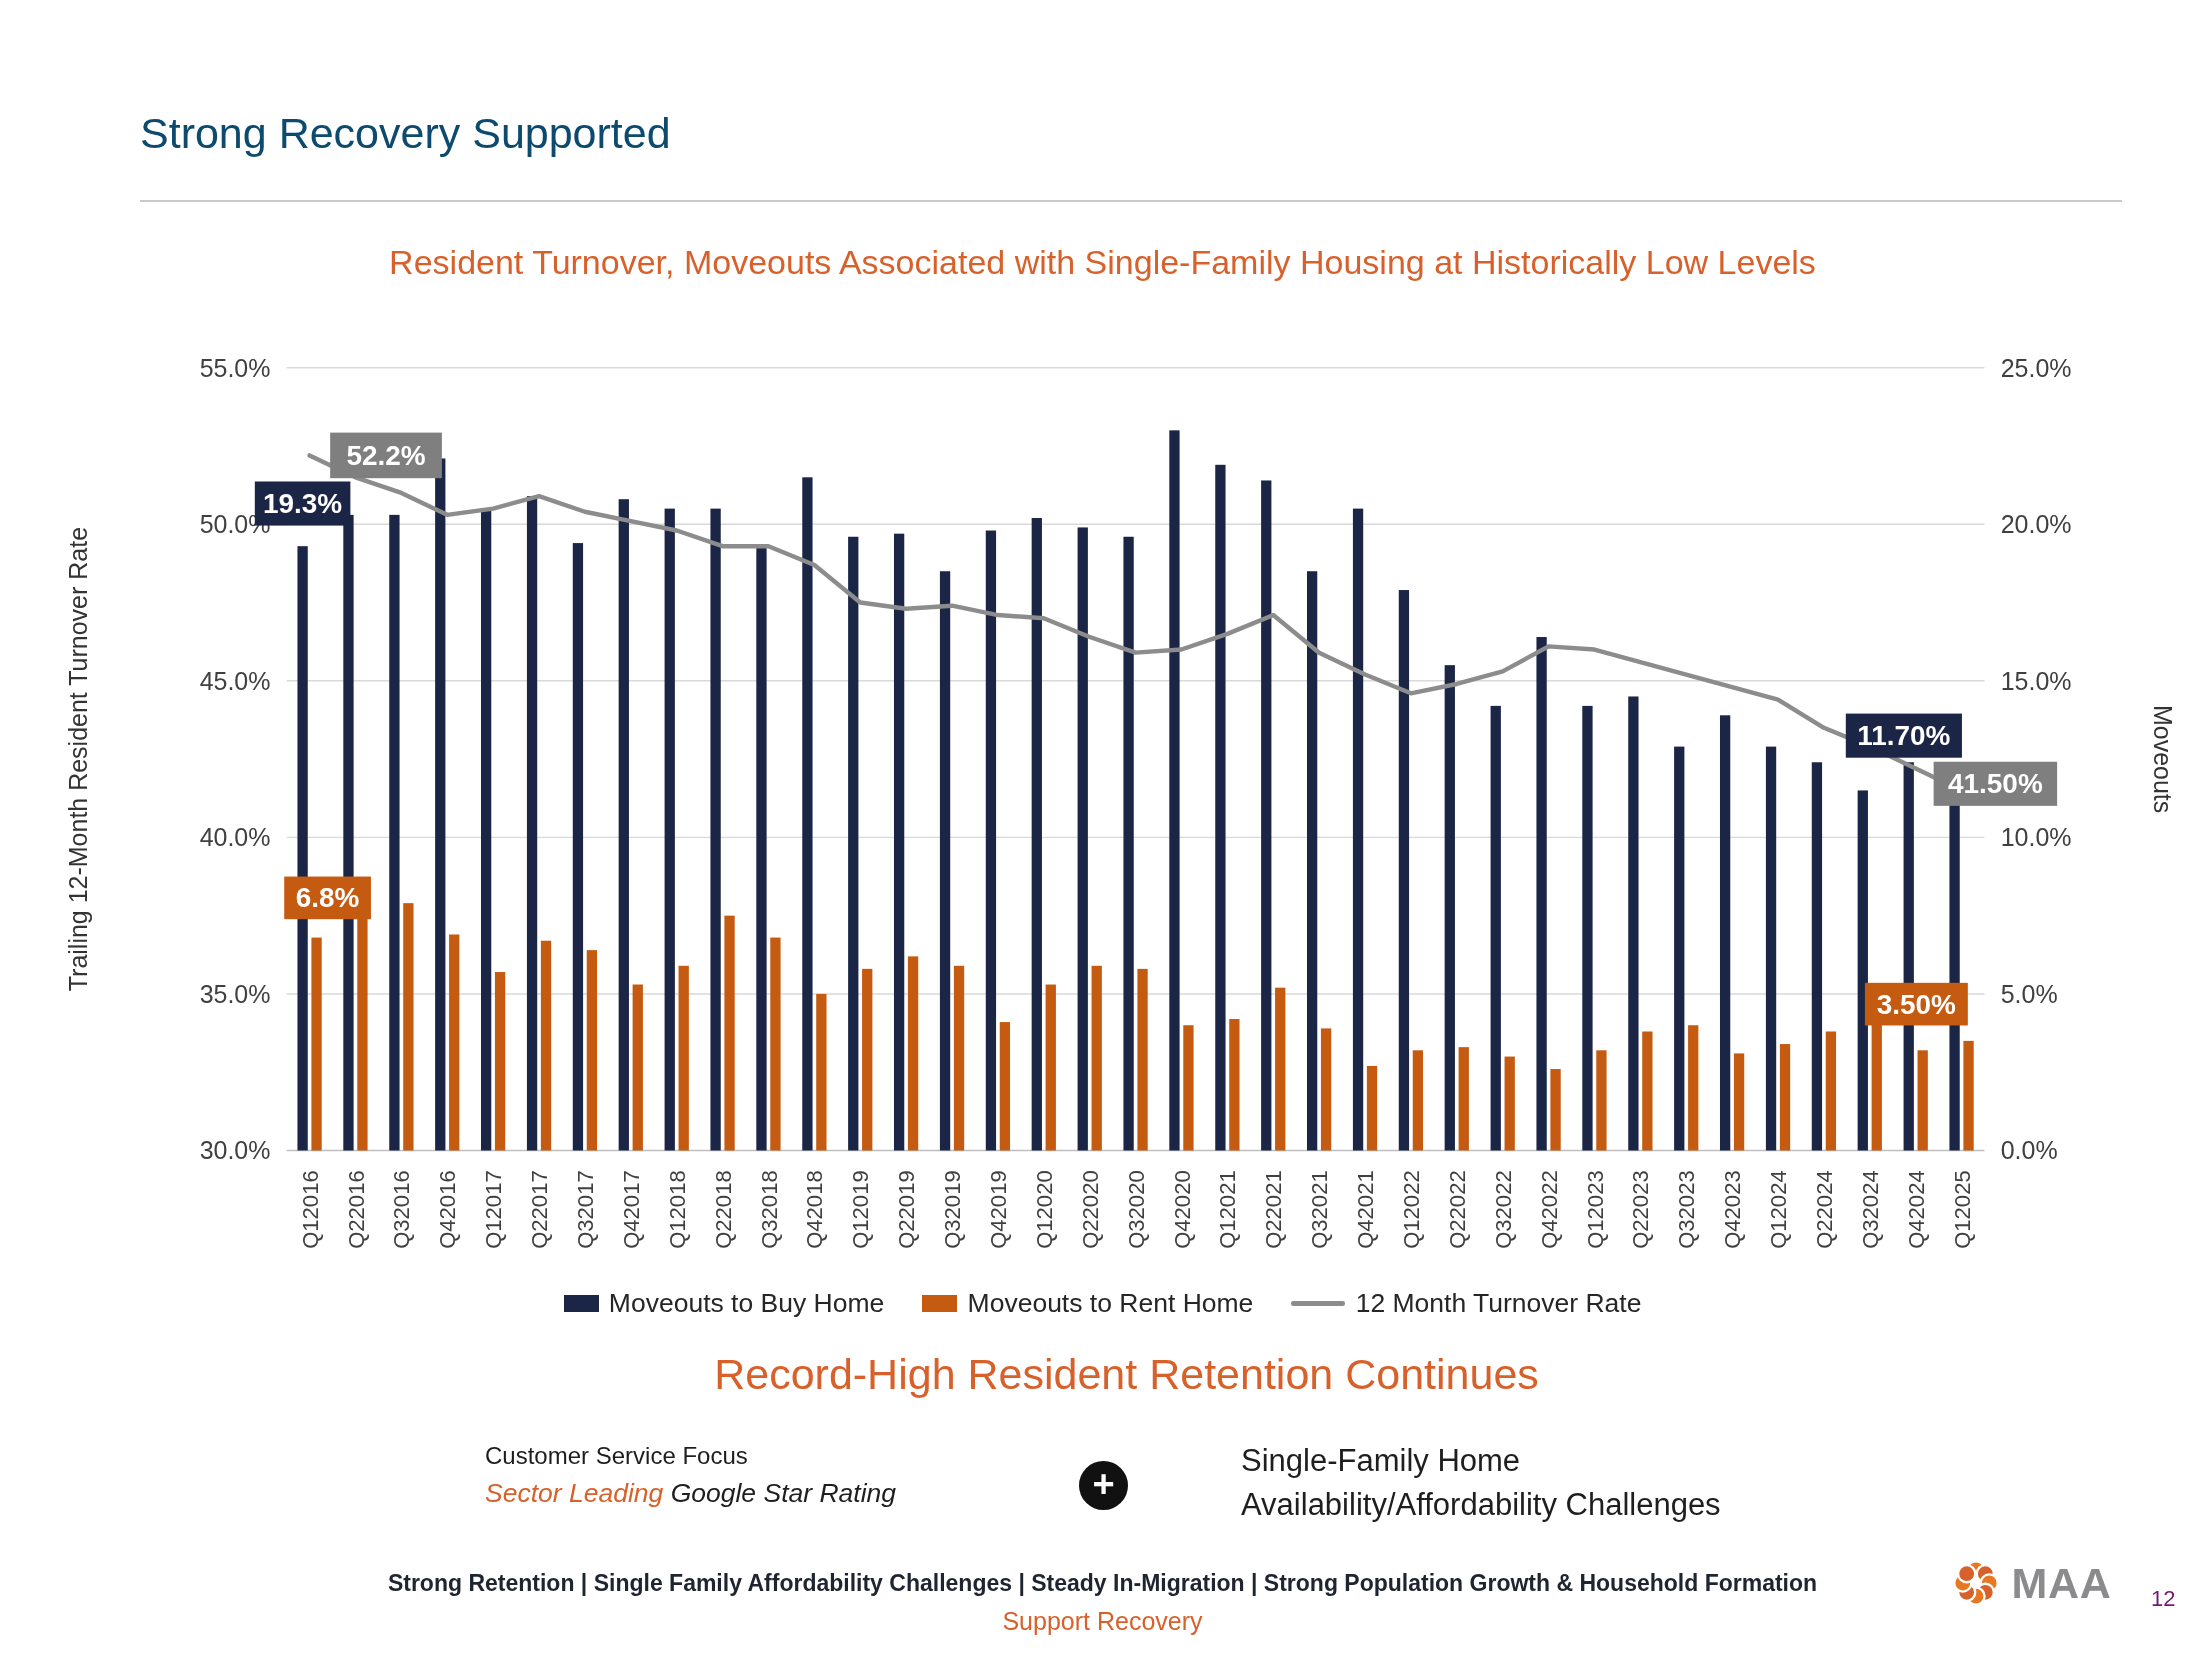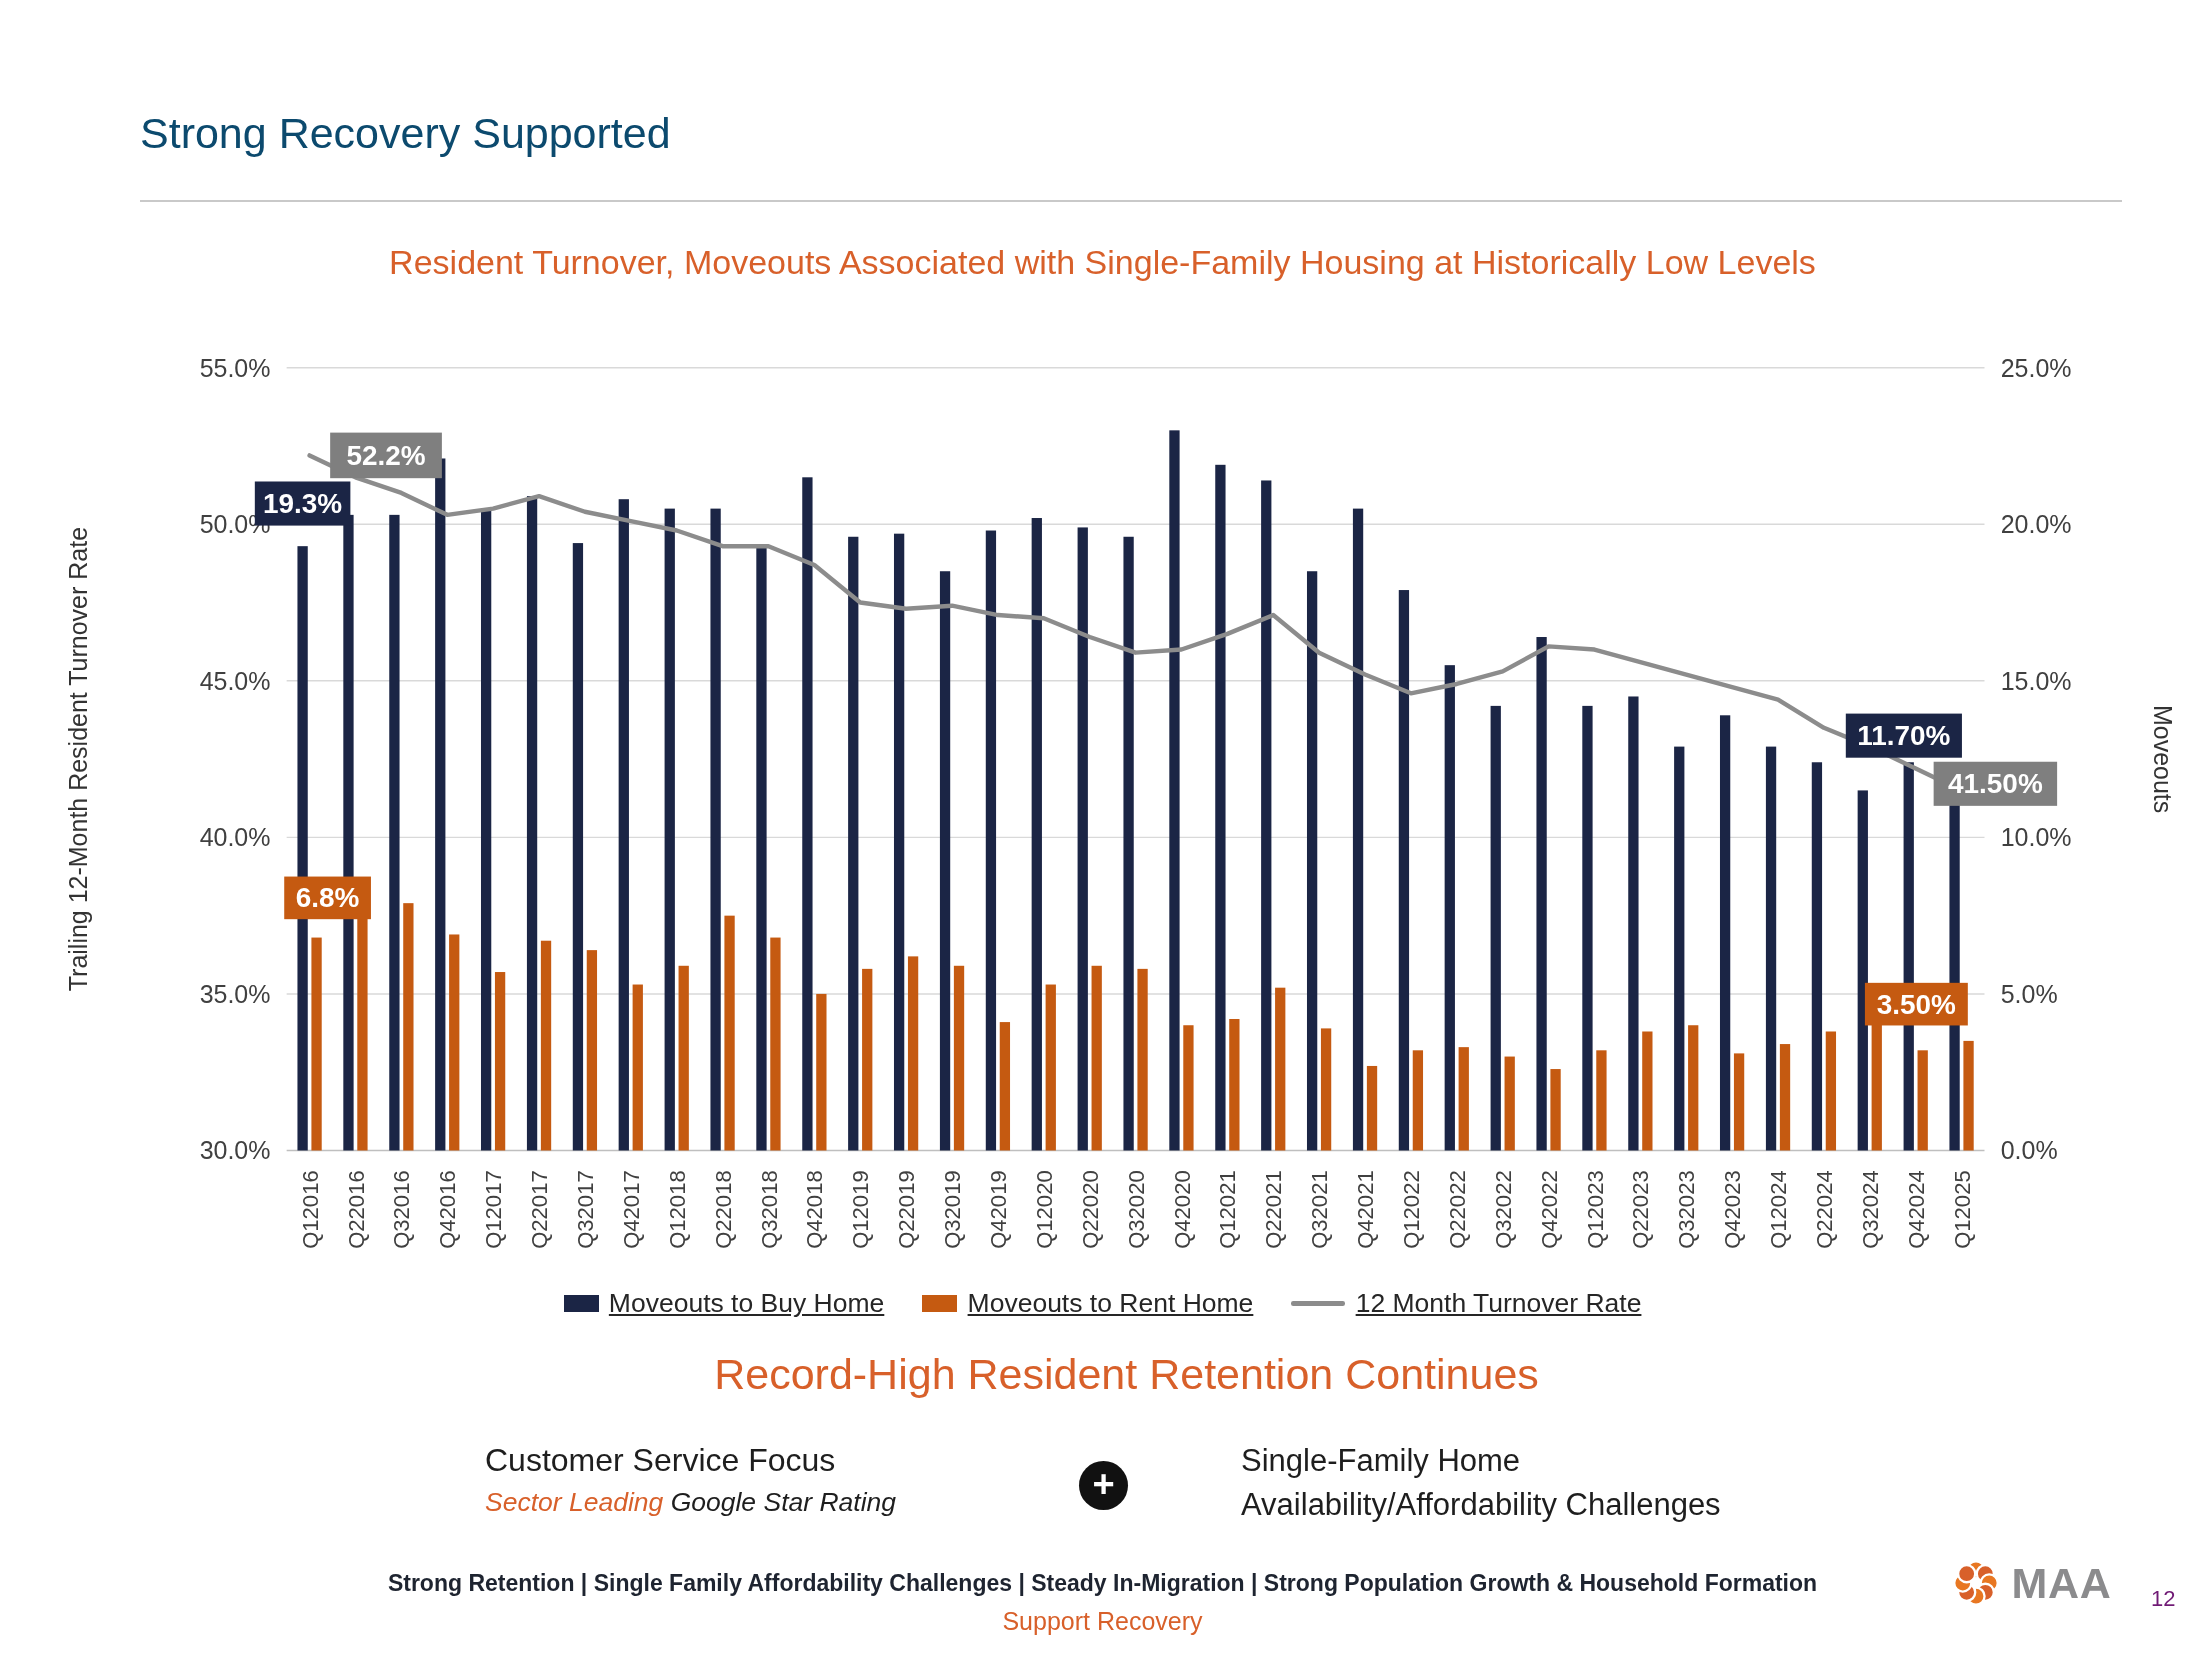--- a/index.html
+++ b/index.html
@@ -4,27 +4,27 @@
 <style>
   html,body{margin:0;padding:0;background:#ffffff;}
   .slide{
     position:relative;width:2205px;height:1654px;background:#ffffff;
     font-family:"Liberation Sans",sans-serif;overflow:hidden;
   }
   .title{position:absolute;left:140px;top:109px;font-size:43px;color:#0c4a6e;}
   .rule{position:absolute;left:140px;top:200px;width:1982px;height:2.2px;background:#C9C9C9;}
   .subtitle{position:absolute;left:0;top:243px;width:100%;text-align:center;font-size:34px;color:#D8602A;}
   #chart-svg{position:absolute;left:0;top:0;}
-  .legend{position:absolute;left:0;top:1288px;width:100%;display:flex;justify-content:center;align-items:center;font-size:26.5px;color:#262626;text-decoration:underline;}
+  .legend{position:absolute;left:0;top:1288px;width:100%;display:flex;justify-content:center;align-items:center;font-size:26.5px;color:#262626;}
   .legend-item{display:flex;align-items:center;gap:10.3px;margin:0 19px;}
   .swatch{width:35px;height:17.6px;display:inline-block;}
   .line-swatch{width:54px;height:5.1px;border-radius:2.2px;display:inline-block;}
   .retention{position:absolute;left:0;top:1350px;width:100%;text-align:center;font-size:43px;color:#D8602A;margin-left:24px;}
   .cust-block{position:absolute;left:485px;top:1442px;color:#1E1E1E;}
-  .cust-line1{font-size:32px;}
+  .cust-line1{font-size:24px;}
   .cust-line2{font-size:26.5px;font-style:italic;margin-top:8px;}
   .cust-line2 .em{color:#D8602A;}
   .plus-circle{position:absolute;left:1079px;top:1461px;width:49px;height:49px;border-radius:50%;background:#111111;color:#ffffff;display:flex;align-items:center;justify-content:center;}
   .plus-circle::before{content:"+";font-size:38px;font-weight:bold;line-height:1;margin-top:-2.9px;}
   .house-block{position:absolute;left:1241px;top:1439px;color:#1E1E1E;font-size:31px;line-height:44px;}
   .footer1{position:absolute;left:0;top:1570px;width:100%;text-align:center;font-size:23px;font-weight:bold;color:#1E2430;}
   .footer2{position:absolute;left:0;top:1607px;width:100%;text-align:center;font-size:25px;font-weight:normal;color:#D8602A;}
   .logo{position:absolute;left:1948px;top:1555px;display:flex;align-items:center;gap:7.4px;justify-content:space-between;}
   .logo-text{font-size:43px;font-weight:bold;color:#8B8B8D;letter-spacing:0.7px;}
   .pagenum{position:absolute;left:2151px;top:1586px;font-size:22px;color:#701a75;}

